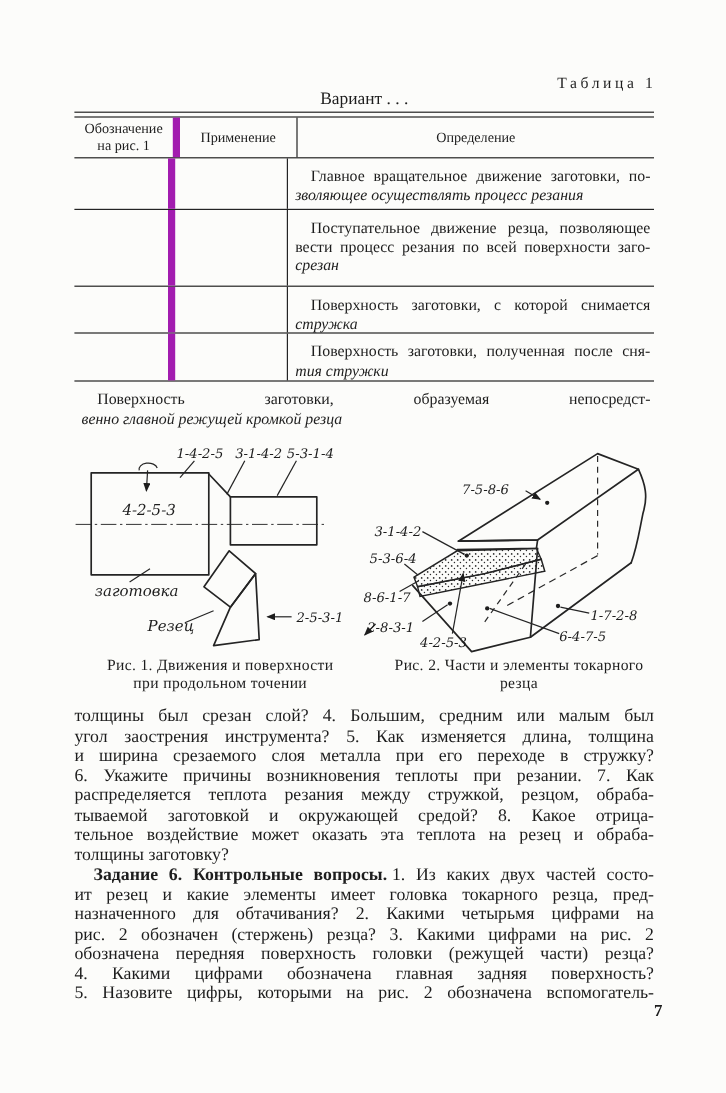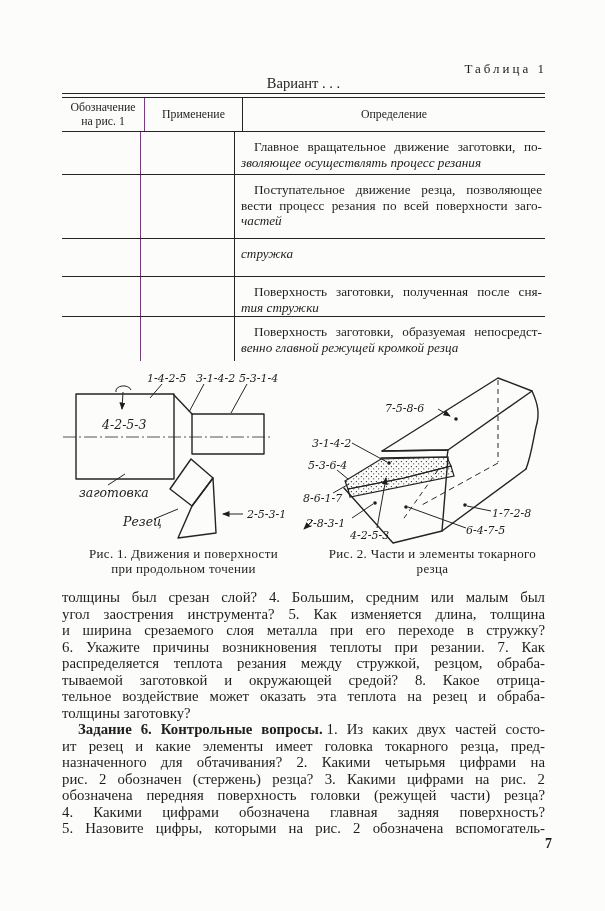--- a/index.html
+++ b/index.html
@@ -9,28 +9,28 @@
     font-family:"Liberation Serif", serif; overflow:hidden;
   }
   
   .tbl-label { position:absolute; top:61px; right:58px; font-size:13px; letter-spacing:3px; }
   .variant   { position:absolute; top:75px; left:62px; width:483px; text-align:center; font-size:14.5px; }
   
   .table { position:absolute; left:62px; top:93px; width:483px; }
   .rule-double { height:3px; border-top:1.4px solid #242424; border-bottom:1px solid #242424; }
   .trow { display:flex; border-bottom:1px solid #242424; }
   .trow.last { border-bottom:none; }
-  .c1 { width:78px;  border-right:1px solid #a21caf; }
+  .c1 { width:78px;  border-right:6px solid #a21caf; }
   .c2 { width:93px;  border-right:1px solid #242424; }
   .c3 { flex:1; padding:7px 3px 0 6px; }
   .hdr { display:flex; align-items:center; justify-content:center; text-align:center;
          font-size:11.8px; line-height:13.5px; padding:3px 2px; }
   .thead { min-height:33px; }
   .r1 { min-height:42px; } .r2 { min-height:63px; } .r3 { min-height:37px; }
-  .r4 { min-height:39px; } .r5 { min-height:44px; }
+  .r4 { min-height:39px; } .r5 { min-height:44px;flex-direction:column; }
   .def { font-size:13.2px; line-height:15.6px; }
   .dl { text-align:justify; text-align-last:justify; }
   .dl.first { text-indent:13px; }
   .dl.lastline { text-align:left; text-align-last:auto;font-style:italic; }
   
   .fig { position:absolute; }
   .figtext { font-family:"DejaVu Serif", serif; font-style:italic; font-size:11px; fill:#1d1d1d; }
   .figtext.big { font-size:12.5px; }
   .caption { position:absolute; text-align:center; font-size:13px; line-height:15px; letter-spacing:0.3px; }
   .cap1 { left:62px;  width:243px; top:546px; }
@@ -67,27 +67,28 @@
         <div class="dl first">Главное вращательное движение заготовки, по-</div>
         <div class="dl lastline">зволяющее осуществлять процесс резания</div>
       </div>
     </div>
     <div class="trow r2">
       <div class="c1"></div>
         <div class="c2"></div>
       <div class="c3 def">
         <div class="dl first">Поступательное движение резца, позволяющее</div>
         <div class="dl">вести процесс резания по всей поверхности заго-</div>
-        <div class="dl lastline">частей</div>
+        <div class="dl lastline">срезан</div>
       </div>
     </div>
     <div class="trow r3">
       <div class="c1"></div>
         <div class="c2"></div>
       <div class="c3 def">
+        <div class="dl first">Поверхность заготовки, с которой снимается</div>
         <div class="dl lastline">стружка</div>
       </div>
     </div>
     <div class="trow r4">
       <div class="c1"></div>
         <div class="c2"></div>
       <div class="c3 def">
         <div class="dl first">Поверхность заготовки, полученная после сня-</div>
         <div class="dl lastline">тия стружки</div>
       </div>

